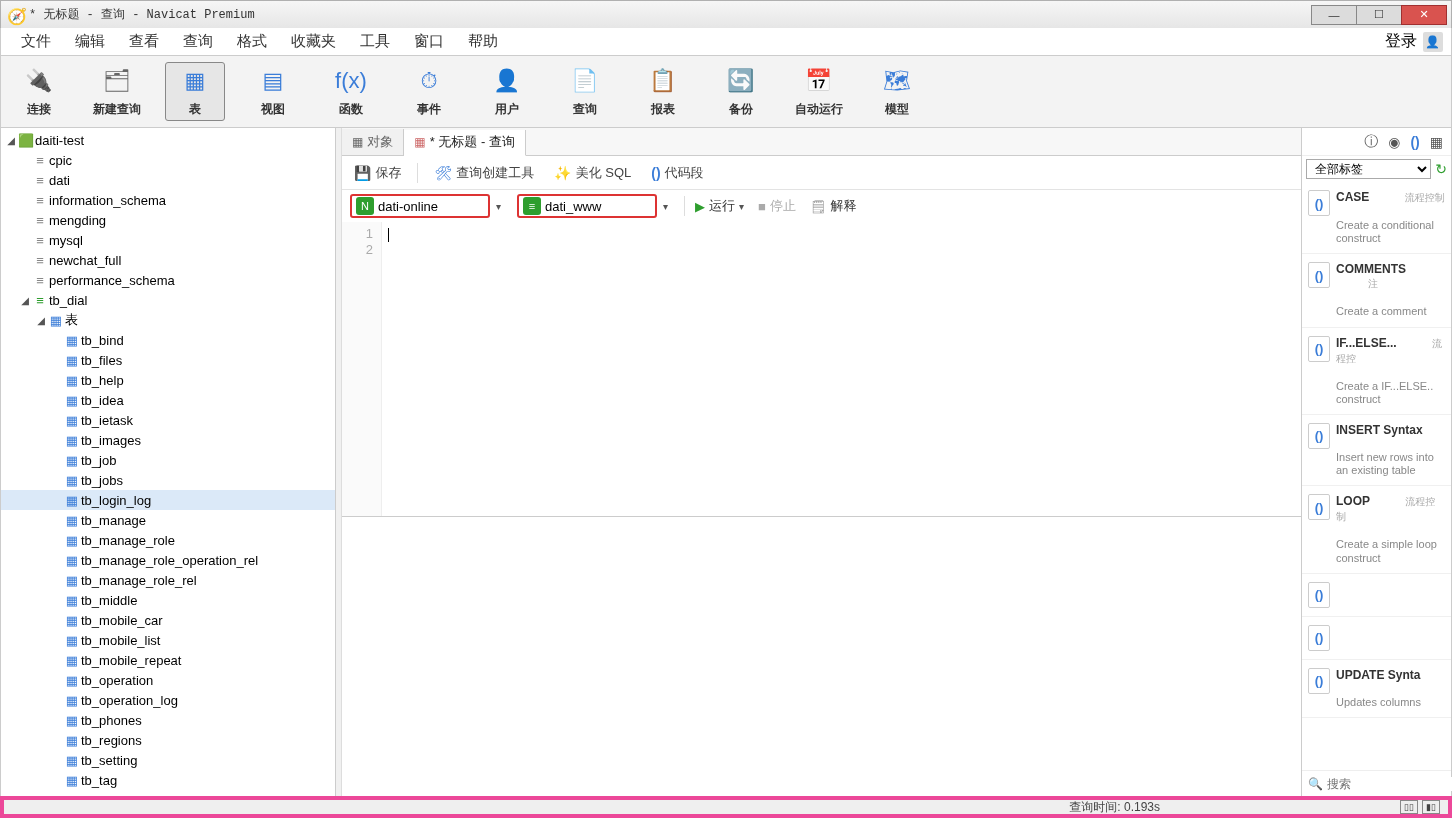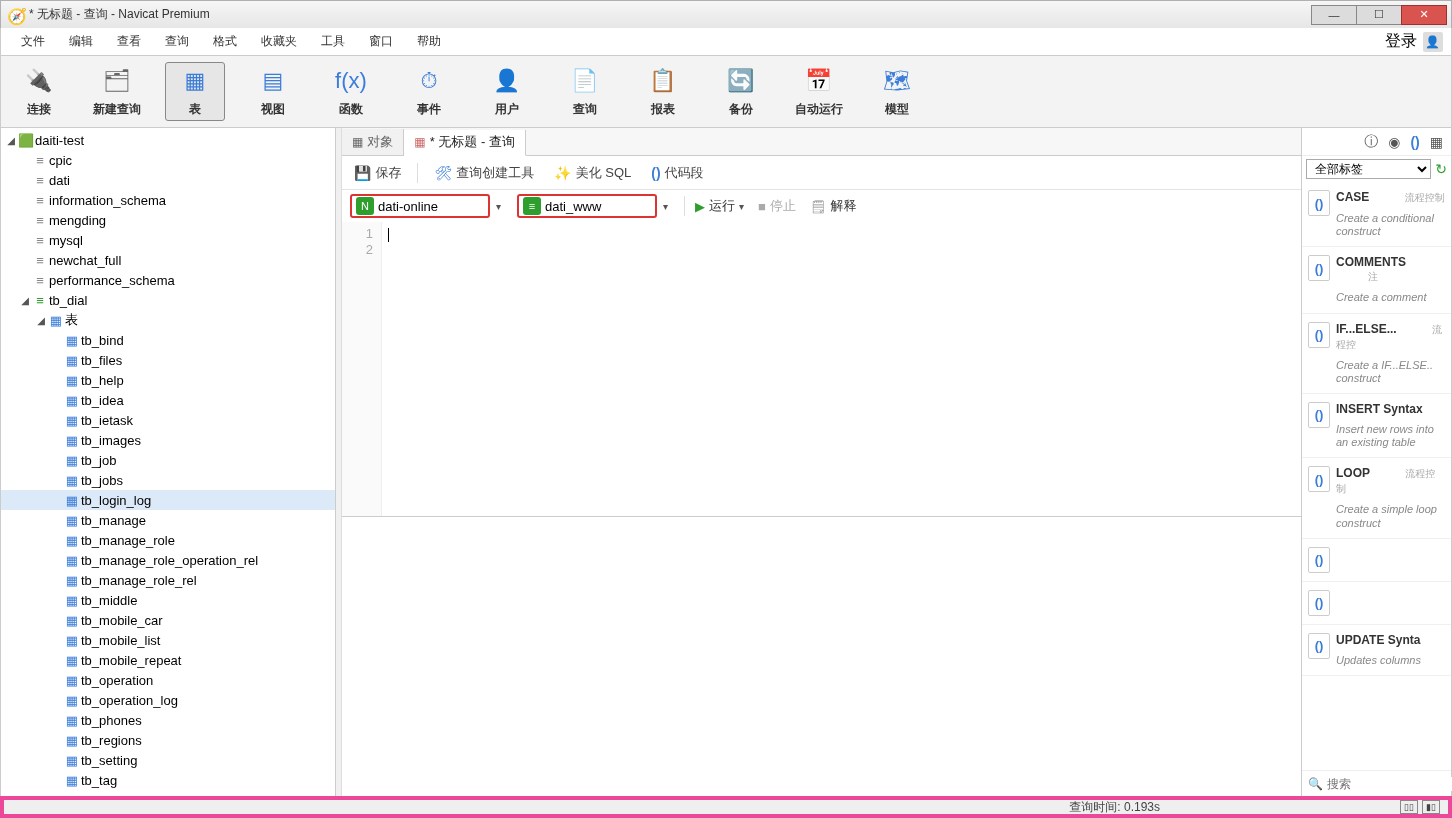--- a/index.html
+++ b/index.html
@@ -1,32 +1,32 @@
 <!DOCTYPE html>
 <html><head>
 <meta charset="utf-8">
 <style>
 * { box-sizing: border-box; margin: 0; padding: 0; font-family: "Microsoft YaHei", "Segoe UI", Tahoma, sans-serif; }
 html, body { width: 1452px; height: 818px; overflow: hidden; background: #fff; }
 
 
 .titlebar { height: 28px; background: linear-gradient(#f6f6f6,#e6e6e6); display:flex; align-items:center; border:1px solid #b0b0b0; border-bottom:none; }
 .titlebar .app-icon { width:16px; height:16px; margin:0 6px; display:inline-block; }
-.titlebar .title { font-size:12px; color:#333; flex:0 0 auto; }
+.titlebar .title { font-size:12px; color:#333; flex:0 0 auto;font-family:Liberation Mono, monospace; }
 .titlebar .spacer { flex:1; }
 .winbtns { display:flex; height:20px; margin-right:4px; }
 .winbtn { width:46px; height:20px; display:flex; align-items:center; justify-content:center; font-size:11px; color:#333; border:1px solid #888; margin-left:-1px; background:#dcdcdc;}
 .winbtn.close { background:#d9534f; color:#fff; border-color:#a03030;}
 .winbtn.maximize::before{content:"☐";}
 .winbtn.minimize::before{content:"—";}
 .winbtn.close::before{content:"✕";}
 
 
 .menubar { height:28px; background:#fff; display:flex; align-items:center; border:1px solid #ccc; border-top:none; padding:0 8px; }
-.menubar .menu-item { font-size:12px; color:#333; padding:4px 12px; }
+.menubar .menu-item { font-size:15px; color:#333; padding:4px 12px; }
 .menubar .right-side { margin-left:auto; display:flex; align-items:center; gap:6px;}
 .menubar .avatar { width:20px; height:20px; background:#ddd; border-radius:2px; display:flex; align-items:center; justify-content:center; font-size:12px;}
 
 
 .toolbar { height:72px; background:#f3f3f3; display:flex; align-items:flex-start; border-left:1px solid #ccc; border-right:1px solid #ccc; border-bottom:1px solid #ccc; padding:6px 8px 2px 8px; gap:18px;}
 .tool-btn { display:flex; flex-direction:column; align-items:center; justify-content:flex-start; width:60px; padding:2px; border:1px solid transparent; border-radius:3px; cursor:pointer;}
 .tool-btn .icon { width:32px; height:32px; display:flex; align-items:center; justify-content:center; font-size:22px; margin-bottom:4px;}
 .tool-btn .lbl { font-size:12px; color:#333;font-weight:bold;}
 .tool-btn.active { background:#e6e6e6; border:1px solid #888;}
 .tool-btn .icon.connect { color:#666;}
@@ -90,21 +90,21 @@
 .right-top-icons .paren{ color:#3b7dd8; font-weight:bold;}
 .tag-row{ height:26px; display:flex; align-items:center; padding:0 4px; gap:4px;justify-content:center;}
 .tag-select{ flex:1; height:20px; border:1px solid #aaa; font-size:12px; padding:0 4px; background:#fff;}
 .refresh-icon{ font-size:14px; color:#2e9e2e;}
 .snippets{ flex:1; overflow-y:auto;}
 .snippet{ display:flex; gap:6px; padding:8px 6px; border-bottom:1px solid #f0f0f0;}
 .snippet .snip-icon{ width:22px; height:26px; border:1px solid #ccc; border-radius:2px; display:flex; align-items:center; justify-content:center; font-size:13px; color:#3b7dd8; font-weight:bold; flex-shrink:0;}
 .snippet .snip-body{ font-size:11px;}
 .snippet .snip-title{ font-weight:bold; font-size:12px; color:#333;}
 .snippet .snip-title .tag{ font-size:10px; color:#aaa; font-weight:normal;margin-left:32px;}
-.snippet .snip-desc{ color:#888; margin-top:7px; line-height:1.2;font-style:italic;}
+.snippet .snip-desc{ color:#888; margin-top:14px; line-height:1.2;}
 .search-row{ height:26px; display:flex; align-items:center; padding:0 6px; gap:4px; border-top:1px solid #eee; color:#888; font-size:12px;}
 
 
 .statusbar{ height:22px; background:#efefef; border:4px solid #ec4899; display:flex; align-items:center; padding:0 8px; font-size:12px; color:#444;}
 .statusbar .spacer{flex:1;}
 .status-icons{ display:flex; gap:4px;}
 .status-icon-box{ width:18px; height:14px; border:1px solid #888; display:flex; align-items:center; justify-content:center; font-size:9px;}
 
 .indent-1{padding-left:18px;}
 .indent-2{padding-left:34px;}

